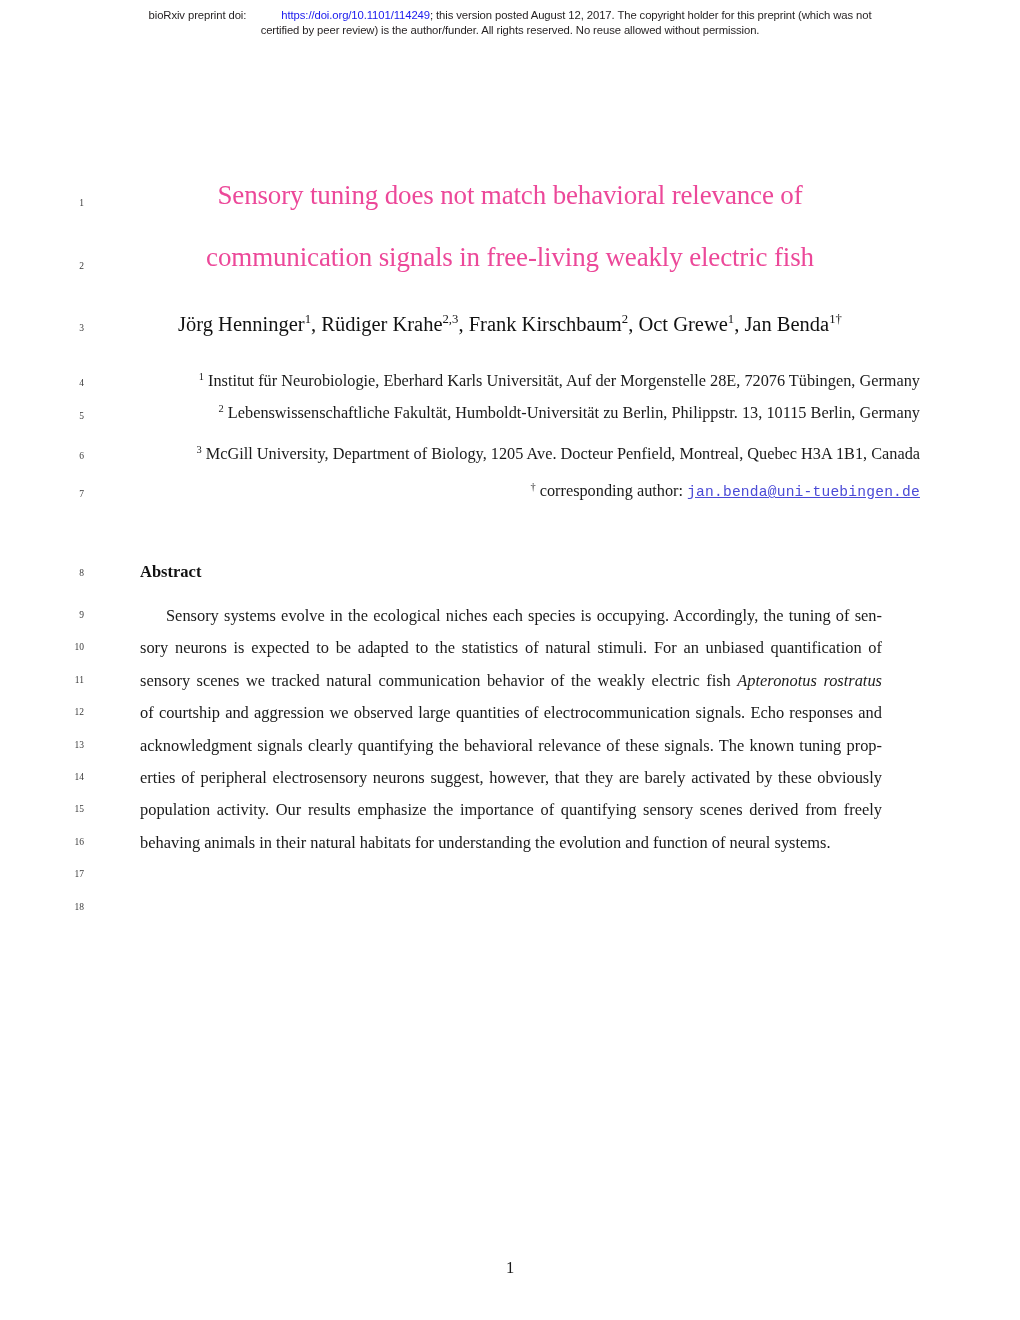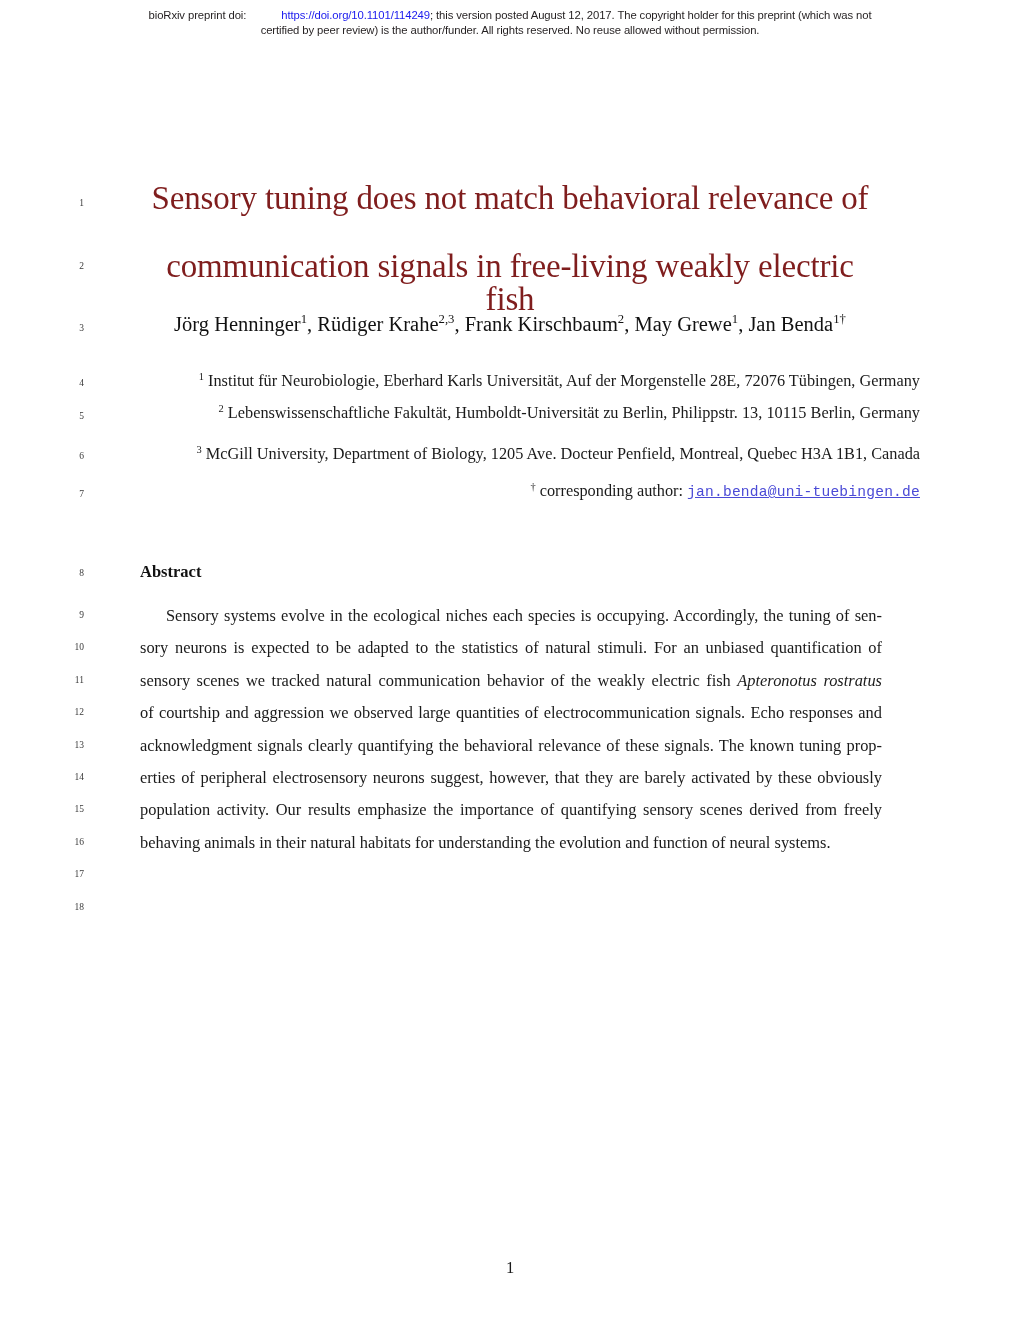--- a/index.html
+++ b/index.html
@@ -49,23 +49,23 @@
 
   
   .title-block {
     position: absolute;
     top: 182px;
     left: 140px;
     width: 740px;
     text-align: center;
   }
   .title-line {
-    font-size: 33px;
+    font-size: 27px;
     line-height: 1.0;
-    color: #7f1d1d;
+    color: #ec4899;
     letter-spacing: -0.15px;
   }
   .title-line.second { margin-top: 35px; }
 
   
   .authors {
     position: absolute;
     top: 313px;
     left: 100px;
     width: 820px;
@@ -178,21 +178,21 @@
 <div class="linenum" style="top:804px">15</div>
 <div class="linenum" style="top:837px">16</div>
 <div class="linenum" style="top:869px">17</div>
 <div class="linenum" style="top:902px">18</div>
 
 <div class="title-block">
   <div class="title-line">Sensory tuning does not match behavioral relevance of</div>
   <div class="title-line second">communication signals in free-living weakly electric fish</div>
 </div>
 
-<div class="authors"><span>Jörg Henninger</span><sup>1</sup><span>, </span><span>Rüdiger Krahe</span><sup>2,3</sup><span>, </span><span>Frank Kirschbaum</span><sup>2</sup><span>, </span><span>May Grewe</span><sup>1</sup><span>, </span><span>Jan Benda</span><sup>1†</sup></div>
+<div class="authors"><span>Jörg Henninger</span><sup>1</sup><span>, </span><span>Rüdiger Krahe</span><sup>2,3</sup><span>, </span><span>Frank Kirschbaum</span><sup>2</sup><span>, </span><span>Oct Grewe</span><sup>1</sup><span>, </span><span>Jan Benda</span><sup>1†</sup></div>
 
 <div class="affil affil-1"><span class="marker">1</span><span> Institut für Neurobiologie, Eberhard Karls Universität, Auf der Morgenstelle 28E, 72076 Tübingen, Germany</span></div>
 <div class="affil affil-2"><span class="marker">2</span><span> Lebenswissenschaftliche Fakultät, Humboldt-Universität zu Berlin, Philippstr. 13, 10115 Berlin, Germany</span></div>
 <div class="affil affil-3"><span class="marker">3</span><span> McGill University, Department of Biology, 1205 Ave. Docteur Penfield, Montreal, Quebec H3A 1B1, Canada</span></div>
 <div class="affil affil-4"><span class="marker">†</span><span> corresponding author: </span><a class="email" href="#">jan.benda@uni-tuebingen.de</a></div>
 
 <div class="abstract-heading">Abstract</div>
 
 <div class="abstract-body">
   <div class="abs-line">

